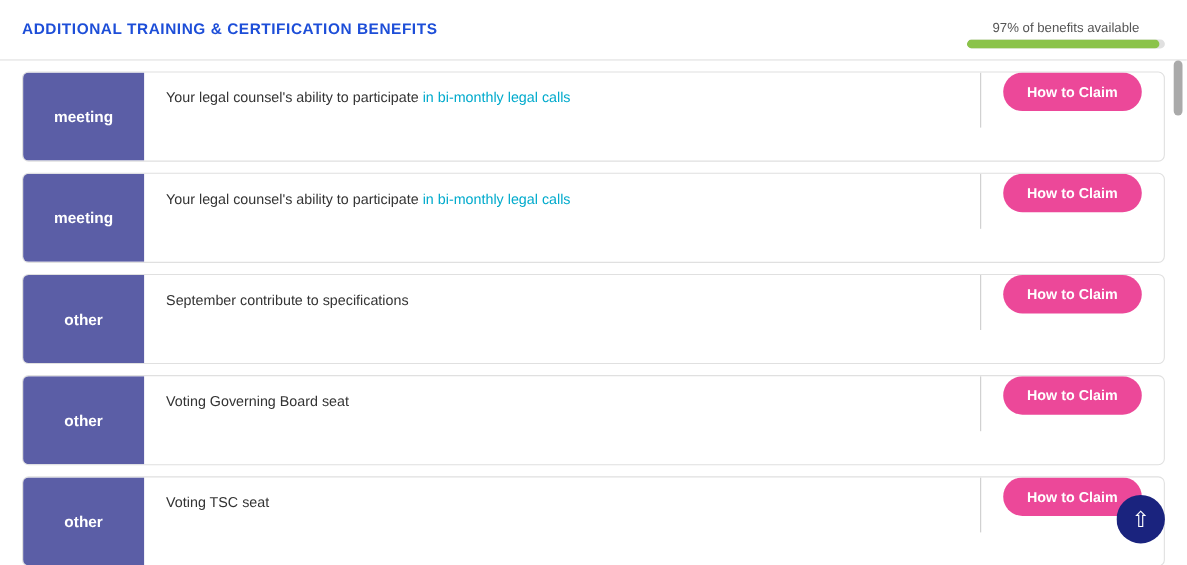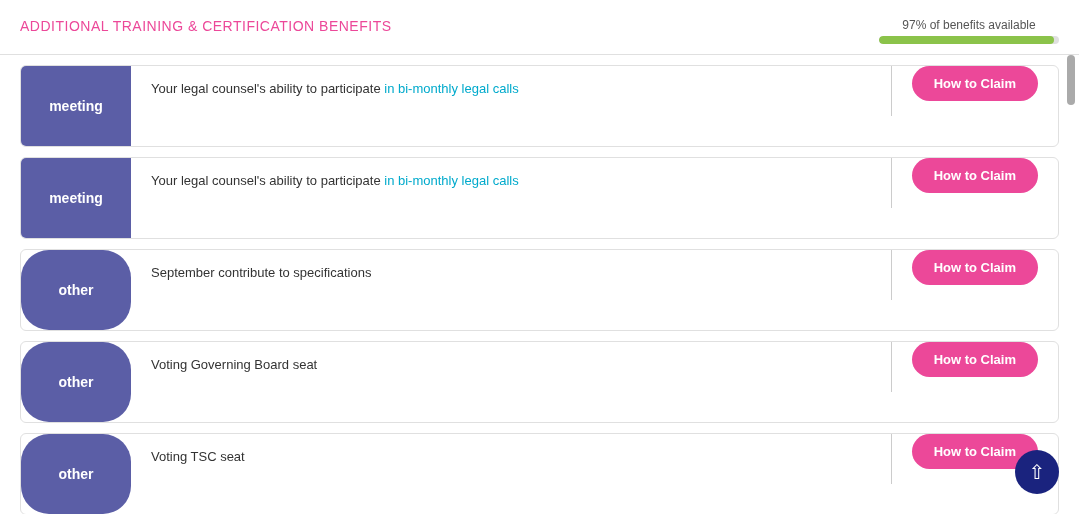--- a/index.html
+++ b/index.html
@@ -15,22 +15,22 @@
     .header-section {
       display: flex;
       justify-content: space-between;
       align-items: flex-start;
       padding: 18px 20px 10px 20px;
       border-bottom: 1px solid #e0e0e0;
     }
 
     .page-title {
       font-size: 14px;
-      font-weight: normal;
-      color: #ec4899;
+      font-weight: bold;
+      color: #1d4ed8;
       letter-spacing: 0.5px;
     }
 
     .benefits-info {
       display: flex;
       flex-direction: column;
       align-items: center;
       gap: 4px;
     }
 
@@ -81,21 +81,20 @@
       color: #fff;
       flex-shrink: 0;
     }
 
     .tag-meeting {
       background: #5b5ea6;
     }
 
     .tag-other {
       background: #5b5ea6;
-      border-radius: 28px;
     }
 
     .benefit-description {
       flex: 1;
       padding: 15px 20px;
       font-size: 13px;
       color: #333;
     }
 
     .benefit-description .highlight {

